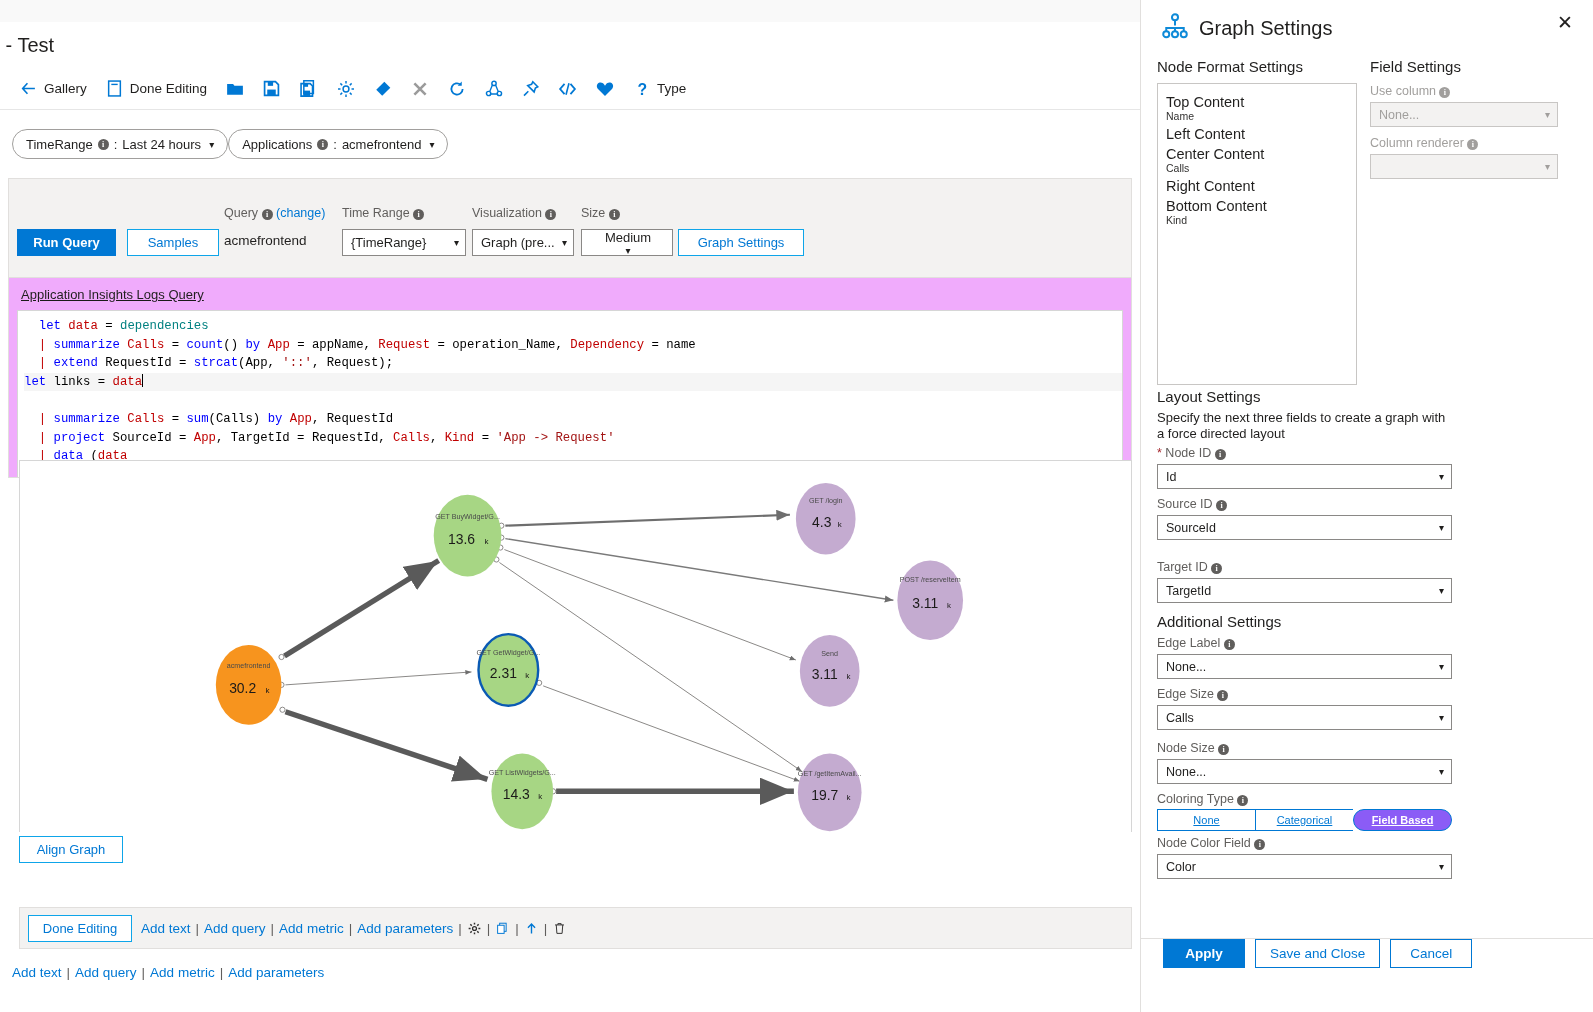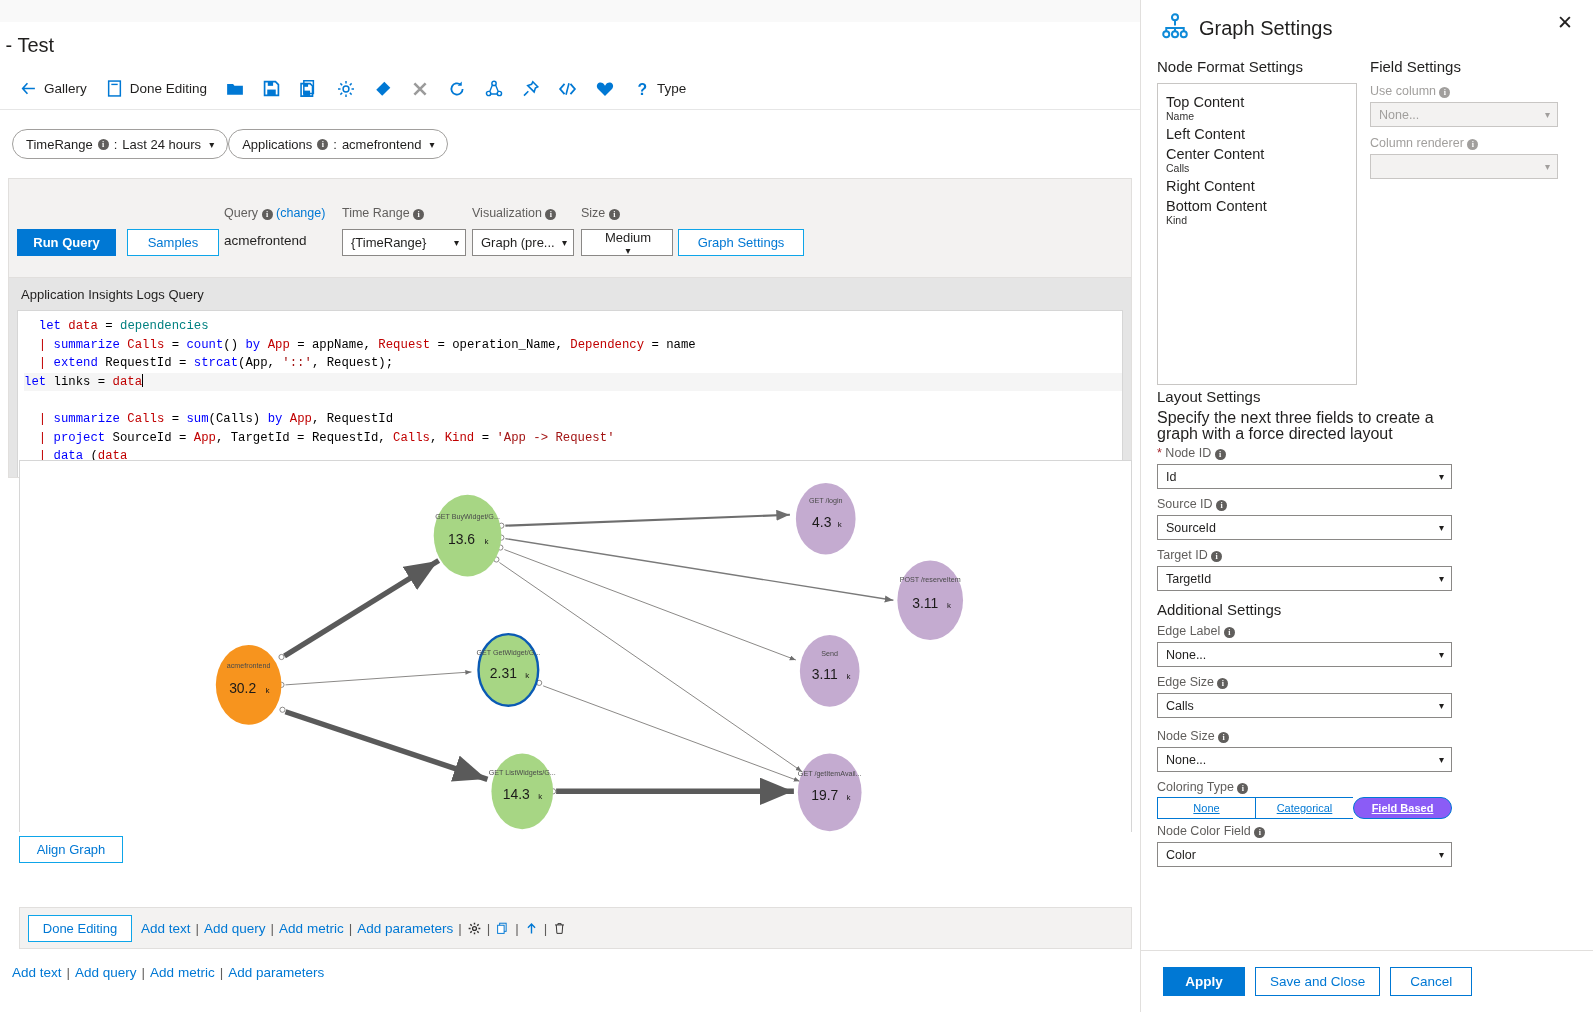--- a/index.html
+++ b/index.html
@@ -73,21 +73,21 @@
     position:absolute; height:27px; background:#fff; border:1px solid #8a8886;
     box-sizing:border-box; font-size:13px; color:#201f1e; font-family:inherit;
     display:flex; align-items:center; padding:0 6px 0 8px; cursor:pointer; justify-content:space-between;
   }
   .sel .cv { font-size:10px; color:#201f1e; }
   .btn-graphsettings { left:669px; top:50px; width:126px; height:27px; }
 
   
   .codewrap {
     position:absolute; left:8px; top:278px; width:1124px; height:200px;
-    background:#e5e5e5; border:1px solid #e1dfdd; border-top:none; box-sizing:border-box; overflow:hidden;
+    background:#f0abfc; border:1px solid #e1dfdd; border-top:none; box-sizing:border-box; overflow:hidden;text-decoration:underline;
   }
   .code-title { font-size:13px; color:#201f1e; padding:9px 0 6px 12px; }
   .code-box { position:absolute; left:8px; top:32px; right:8px; bottom:0; border:1px solid #d6d6d6; border-bottom:none; background:#fff; overflow:hidden; }
   pre.code {
     margin:0; padding:6px 0 0 6px;
     font-family:"Liberation Mono", monospace;
     font-size:12.3px; line-height:18.6px; white-space:pre; color:#000;
   }
   .k-kw { color:#0000ff; }
   .k-fn { color:#0000ff; }
@@ -152,23 +152,23 @@
   .req-star { color:#a4262c; }
   .seg { display:flex; height:22px; }
   .seg-btn {
     flex:1; border:1px solid #0078d4; border-right:none; box-sizing:border-box;
     font-size:11px; color:#0078d4; background:#fff;
     display:flex; align-items:center; justify-content:center; cursor:pointer;text-decoration:underline;
   }
   .seg-btn:last-child { border-right:1px solid #0078d4; }
   .seg-btn.active { background:#8b5cf6; color:#fff; font-weight:bold;border-radius:11px; }
   .panel-footer {
-    position:absolute; left:0; bottom:0; width:453px; height:62px;
+    position:absolute; left:0; bottom:12px; width:453px; height:62px;
     border-top:1px solid #e1dfdd; background:#fff;
-    display:flex; align-items:center; gap:10px; padding-left:22px; box-sizing:border-box;
+    display:flex; gap:10px; padding-left:22px; box-sizing:border-box;
   }
   .pf-btn { height:29px; min-width:82px; font-size:13.5px; display:flex; align-items:center; justify-content:center; cursor:pointer; font-family:inherit; }
   .pf-primary { background:#0078d4; color:#fff; border:none; font-weight:bold; padding:0 18px; }
   .pf-sec { background:#fff; color:#0078d4; border:1px solid #0078d4; padding:0 14px; }
 </style>
 </head>
 <body>
 
 <div class="root">
 
@@ -575,42 +575,42 @@
         <span class="info-dot" style="background:#a19f9d;">i</span>
       </div>
       <div class="p-sel dis" style="margin-top:4px;">
         <span></span>
         <span style="font-size:10px;">▾</span>
       </div>
     </div>
 
     <div style="position:absolute; left:16px; top:388px; width:295px;">
       <div class="sec-title">Layout Settings</div>
-      <div style="font-size:16px; color:#201f1e; margin-top:5px; line-height:16px;">Specify the next three fields to create a graph with a force directed layout</div>
+      <div style="font-size:13px; color:#201f1e; margin-top:5px; line-height:16px;">Specify the next three fields to create a graph with a force directed layout</div>
 
       <div class="small-label" style="margin-top:4px;">
         <span class="req-star">*</span>
         <span>Node ID</span>
         <span class="info-dot">i</span>
       </div>
       <div class="p-sel" style="margin-top:4px;">
         <span>Id</span>
         <span style="font-size:10px;">▾</span>
       </div>
 
       <div class="small-label" style="margin-top:8px;">
         <span>Source ID</span>
         <span class="info-dot">i</span>
       </div>
       <div class="p-sel" style="margin-top:4px;">
         <span>SourceId</span>
         <span style="font-size:10px;">▾</span>
       </div>
 
-      <div class="small-label" style="margin-top:8px;">
+      <div class="small-label" style="margin-top:20px;">
         <span>Target ID</span>
         <span class="info-dot">i</span>
       </div>
       <div class="p-sel" style="margin-top:4px;">
         <span>TargetId</span>
         <span style="font-size:10px;">▾</span>
       </div>
 
       <div class="sec-title" style="margin-top:10px;">Additional Settings</div>
 

